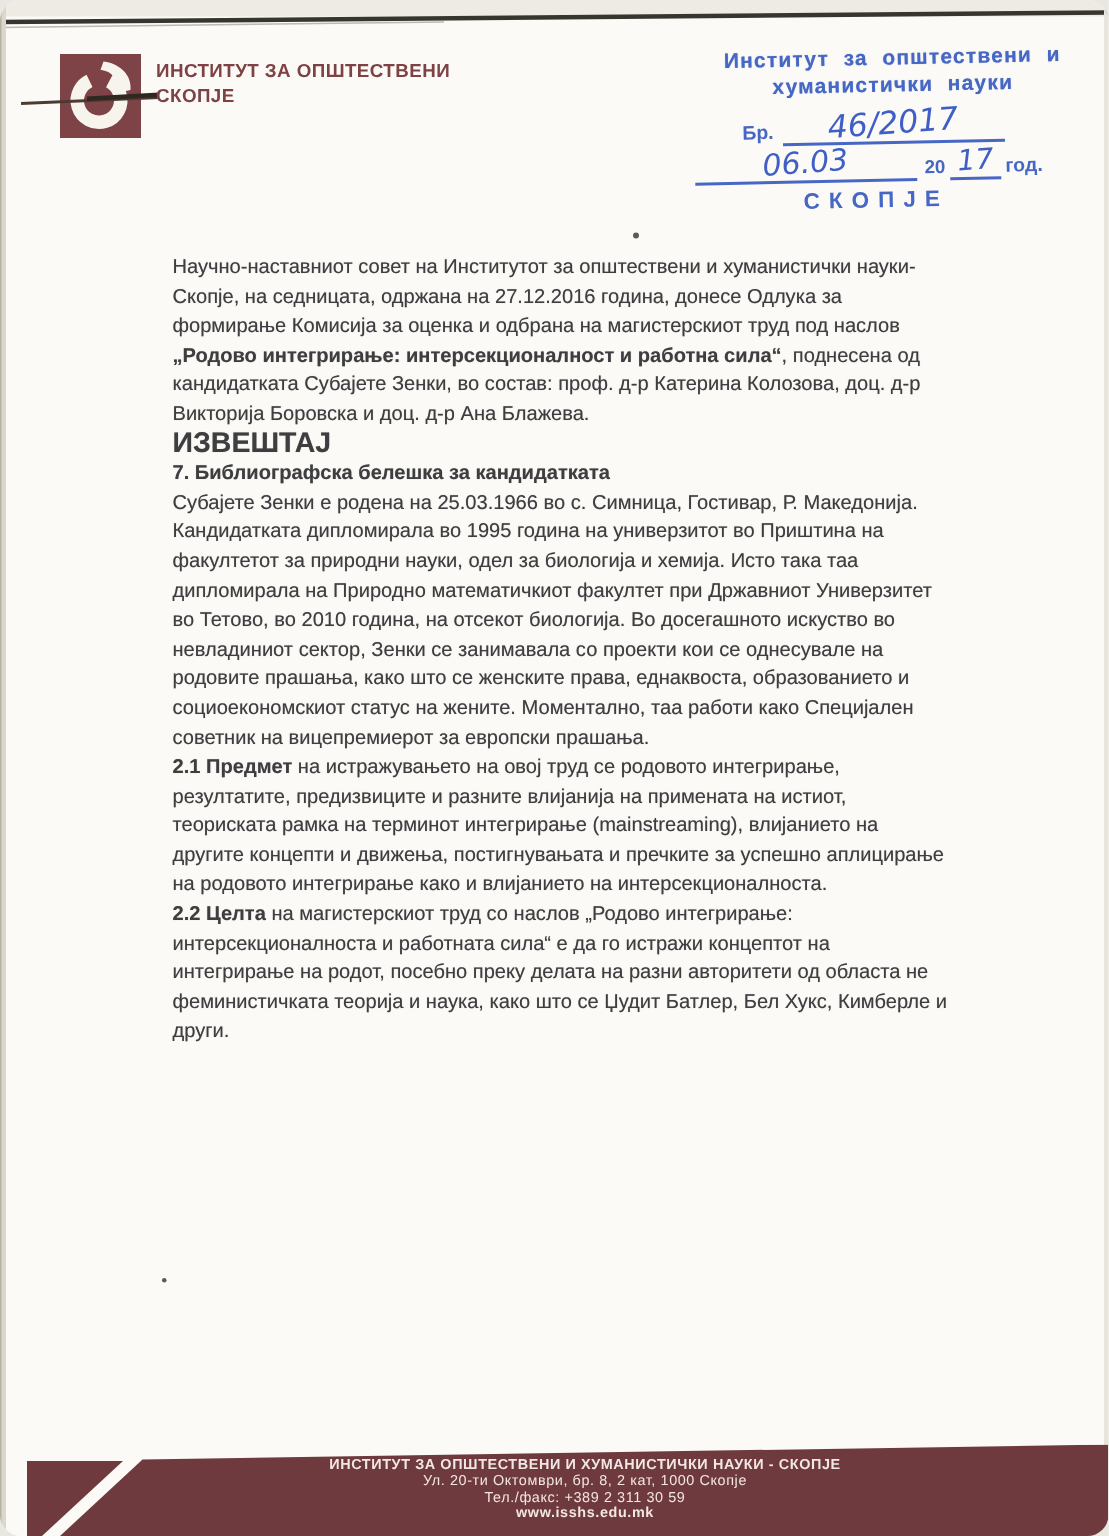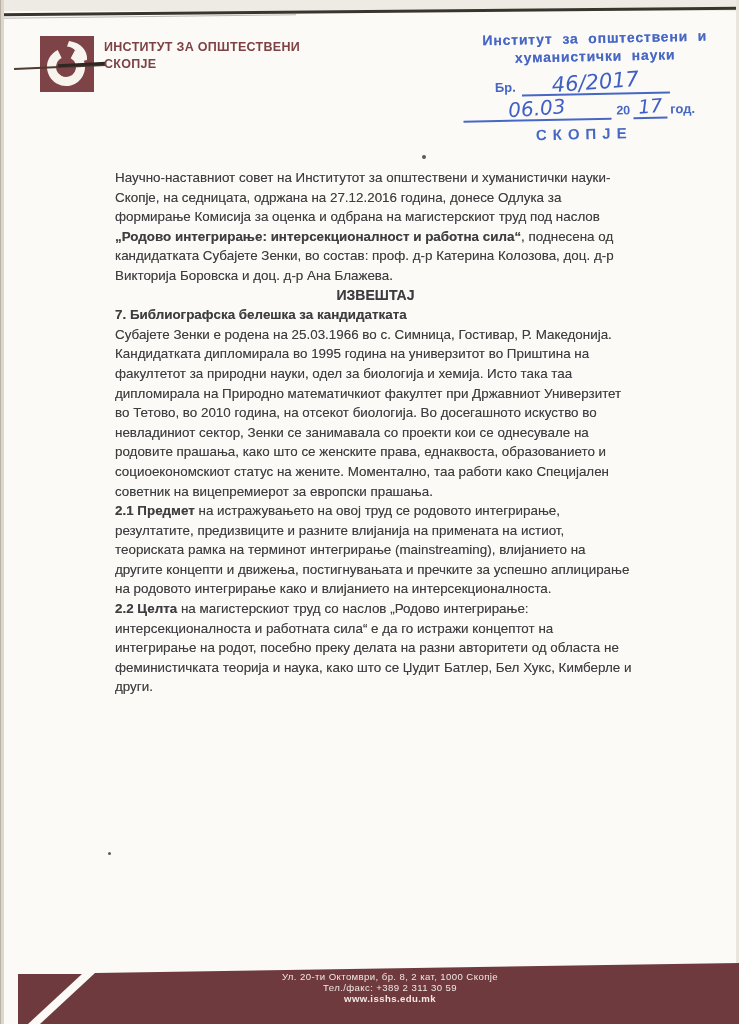--- a/index.html
+++ b/index.html
@@ -1,19 +1,19 @@
 <!DOCTYPE html>
 <html><head>
 <meta charset="utf-8">
 <style>
   html,body{margin:0;padding:0;background:#e9e7e1;}
   .page{
     position:relative; width:739px; height:1024px; margin:0 auto;
     background:#fbfaf6; overflow:hidden;
-    font-family:"Liberation Sans", sans-serif; color:#3e3e40;
+    font-family:"Liberation Sans", sans-serif; color:#3e3e40;border-radius:14px;
   }
   
   .scan-top-strip{position:absolute;left:0;top:0;width:739px;height:11px;background:#edebe4;}
   .scan-top-line{position:absolute;left:-8px;top:10px;width:760px;height:0;border-top:3px solid #38352f;transform:rotate(-0.5deg);}
   .scan-top-line2{position:absolute;left:-4px;top:16px;width:300px;height:0;border-top:1px solid rgba(70,65,55,.35);transform:rotate(-0.7deg);}
   .edge-left{position:absolute;left:0;top:0;width:4px;height:1024px;background:#dcd7cc;}
   .edge-left-dark{position:absolute;left:0;top:0;width:1px;height:1024px;background:#b7b1a4;}
   .edge-right{position:absolute;right:0;top:0;width:3px;height:1024px;background:#e8e5dd;}
   .speck{position:absolute;background:#5a5a5a;border-radius:50%;}
   .pen-line{position:absolute;left:14px;top:66px;width:92px;height:0;border-top:2px solid #4d3b31;transform:rotate(-2.5deg);}
@@ -38,21 +38,21 @@
   .stamp-year-box{width:34px;margin-left:3px;}
   .stamp-year-box .hand{font-size:19px;line-height:18px;}
   .stamp-year-suffix{font-size:13px;font-weight:700;margin-left:3px;padding-bottom:2px;}
   .stamp-city{position:absolute;left:82px;top:95px;font-size:15px;font-weight:700;letter-spacing:6px;}
   
   .body-text{position:absolute;left:115px;top:168px;width:521px;font-size:13.4px;line-height:19.6px;
     text-shadow:0 0 .5px rgba(62,62,64,.5);}
   .body-text p{margin:0;}
   .p-indent{text-indent:38px;}
   .mt-p2{margin-top:20px;}
-  .report-title{margin-top:44px;text-align:center;font-weight:bold;font-size:14px;}
+  .report-title{margin-top:44px;text-align:left;font-weight:bold;font-size:19px;}
   .sec-heading{margin-top:16px;margin-left:38px;font-weight:bold;}
   .mt-bio{margin-top:10px;}
   .mt-21{margin-top:16px;}
   .mt-22{margin-top:20px;}
   b{font-weight:bold;}
   
   .footer-band{position:absolute;left:0;top:963px;width:739px;height:61px;background:#6f3a3d;
     clip-path:polygon(95px 10px,739px 0px,739px 61px,40px 61px);}
   .footer-wedge{position:absolute;left:0;top:963px;width:110px;height:61px;background:#6f3a3d;
     clip-path:polygon(18px 11px,82px 11px,28px 61px,18px 61px);}
@@ -121,18 +121,19 @@
 
 
     <p class="mt-21"><b>2.1 Предмет</b><span> на истражувањето на овој труд се родовото интегрирање, резултатите, предизвиците и разните влијанија на примената на истиот, теориската рамка на терминот интегрирање (mainstreaming), влијанието на другите концепти и движења, постигнувањата и пречките за успешно аплицирање на родовото интегрирање како и влијанието на интерсекционалноста.</span></p>
 
     <p class="mt-22"><b>2.2 Целта</b><span> на магистерскиот труд со наслов „Родово интегрирање: интерсекционалноста и работната сила“ е да го истражи концептот на интегрирање на родот, посебно преку делата на разни авторитети од областа не феминистичката теорија и наука, како што се Џудит Батлер, Бел Хукс, Кимберле и други.</span></p>
   </div>
 
   <div class="footer-wedge"></div>
   <div class="footer-band"></div>
   <div class="footer-text">
+    <div class="f-bold">ИНСТИТУТ ЗА ОПШТЕСТВЕНИ И ХУМАНИСТИЧКИ НАУКИ - СКОПЈЕ</div>
     <div>Ул. 20-ти Октомври, бр. 8, 2 кат, 1000 Скопје</div>
     <div>Тел./факс: +389 2 311 30 59</div>
     <div class="f-bold">www.isshs.edu.mk</div>
   </div>
 
 </div>
 
 </body></html>

